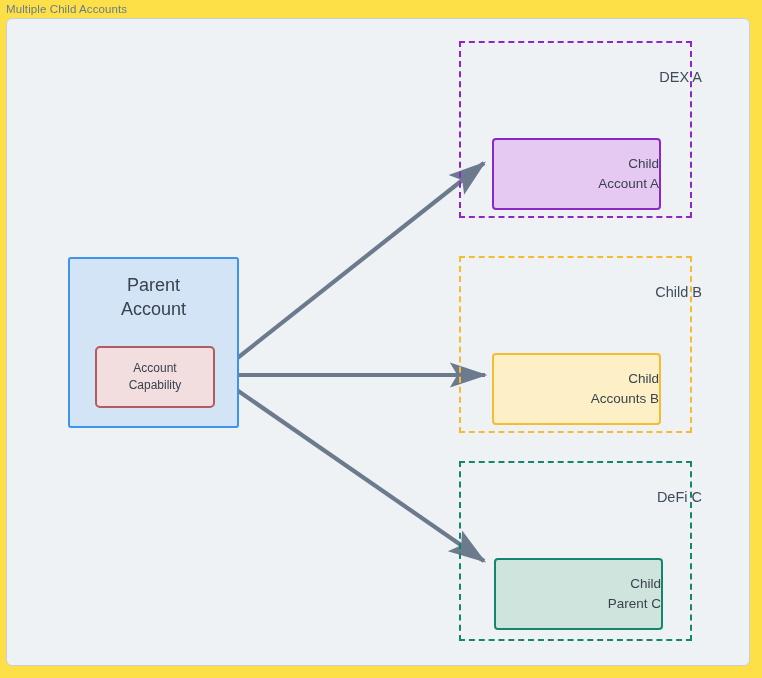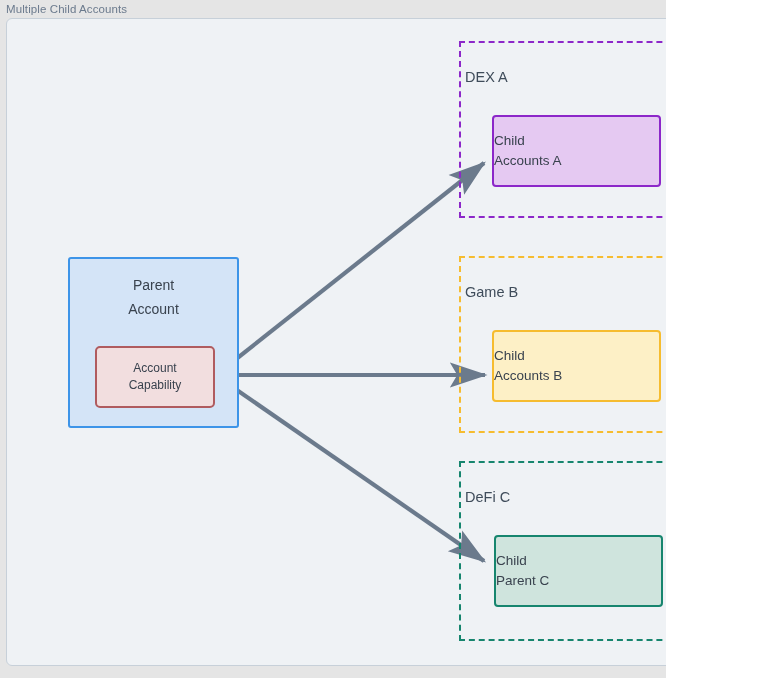--- a/index.html
+++ b/index.html
@@ -3,24 +3,24 @@
 <meta charset="utf-8">
 <style>
   html, body {
     margin: 0;
     padding: 0;
     background: #ffffff;
     font-family: "Liberation Sans", sans-serif;
   }
   #root {
     position: relative;
-    width: 666px;
+    width: 762px;
     height: 678px;
     overflow: hidden;
-    background: #e5e5e5;
+    background: #fde047;
   }
   .diagram-title {
     position: absolute;
     left: 6px;
     top: 3px;
     font-size: 11.5px;
     color: #6b7a8d;
     letter-spacing: 0.1px;
     white-space: nowrap;
   }
@@ -54,21 +54,21 @@
     background: #d4e4f7;
     border: 2px solid #3d94e8;
     border-radius: 3px;
   }
   .parent-title {
     position: absolute;
     left: 0;
     top: 14px;
     width: 100%;
     text-align: center;
-    font-size: 14px;
+    font-size: 18px;
     line-height: 24px;
     color: #39424e;
   }
   .capability-box {
     position: absolute;
     left: 25px;
     top: 87px;
     width: 120px;
     height: 62px;
     box-sizing: border-box;
@@ -89,37 +89,38 @@
   
   .group {
     position: absolute;
     box-sizing: border-box;
     border-width: 2px;
     border-style: dashed;
     background: transparent;
   }
   .group-label {
     position: absolute;
-    left: 4px;
+    left: 12px;
     top: 26px;
     width: 100%;
-    text-align: left;
+    text-align: right;
     font-size: 14.5px;
     color: #3f4c5a;
   }
   .child-box {
     position: absolute;
     box-sizing: border-box;
     border-width: 2px;
     border-style: solid;
     border-radius: 4px;
     display: flex;
     flex-direction: column;
-    align-items: flex-start;
+    align-items: flex-end;
     justify-content: center;
+    margin-top: 23px;
   }
   .child-label {
     font-size: 13.5px;
     line-height: 20px;
     color: #39424e;
     text-align: center;
   }
   
   #group-dex-a { left: 459px; top: 41px; width: 233px; height: 177px; border-color: #8c27c9; }
   #child-a { left: 492px; top: 115px; width: 169px; height: 72px; background: #e5c9f2; border-color: #8c27c9; }
@@ -159,25 +160,25 @@
       <div class="capability-title">Account</div>
       <div class="capability-title">Capability</div>
     </div>
   </div>
 
   <div class="group" id="group-dex-a">
     <div class="group-label">DEX A</div>
   </div>
   <div class="child-box" id="child-a">
     <div class="child-label">Child</div>
-    <div class="child-label">Accounts A</div>
+    <div class="child-label">Account A</div>
   </div>
 
   <div class="group" id="group-defi-b">
-    <div class="group-label">Game B</div>
+    <div class="group-label">Child B</div>
   </div>
   <div class="child-box" id="child-b">
     <div class="child-label">Child</div>
     <div class="child-label">Accounts B</div>
   </div>
 
   <div class="group" id="group-game-c">
     <div class="group-label">DeFi C</div>
   </div>
   <div class="child-box" id="child-c">

